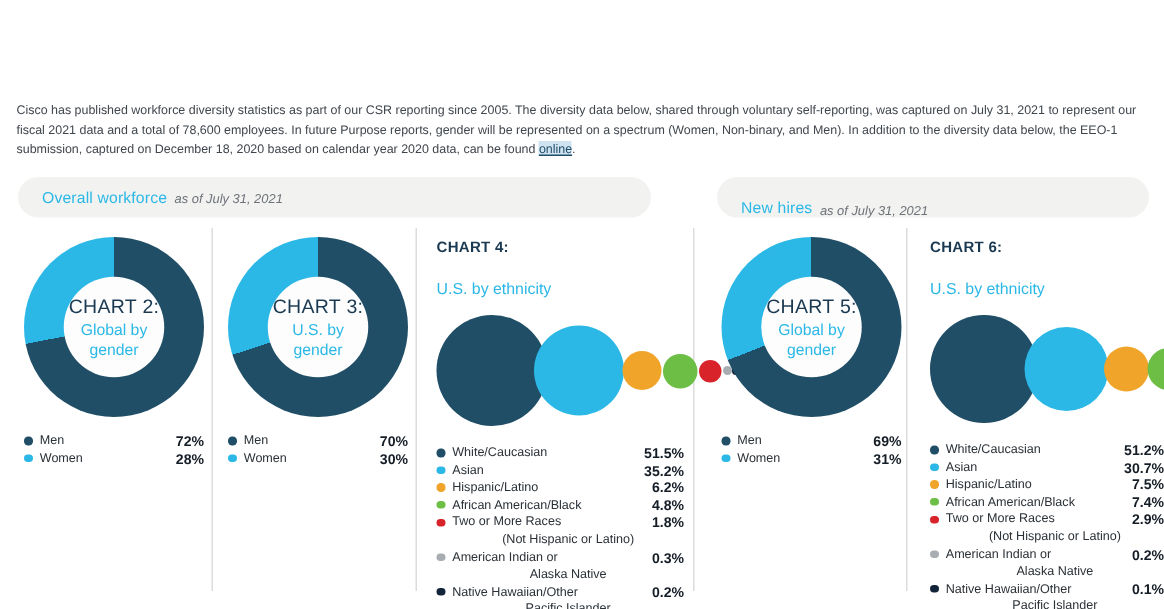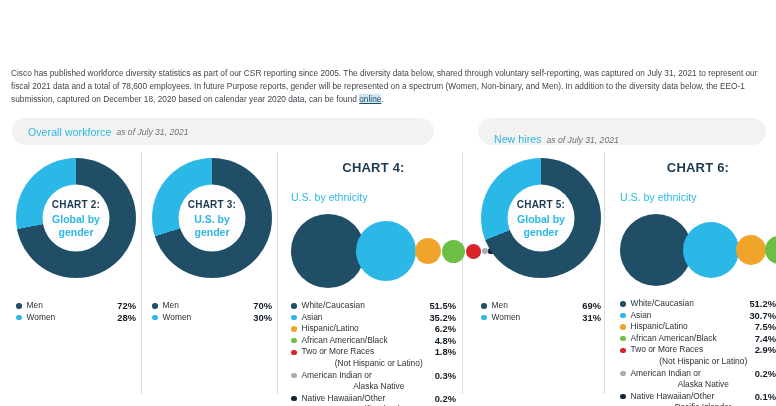--- a/index.html
+++ b/index.html
@@ -67,30 +67,30 @@
   .donut-hole {
     position: absolute; left: 50%; top: 50%;
     transform: translate(-50%,-50%);
     width: 67px; height: 67px; border-radius: 50%;
     background: #fdfdfd;
     display: flex; flex-direction: column;
     align-items: center; justify-content: center;
     text-align: center;
   }
   .chart-tag {
-    font-size: 10px; font-weight: bold; color: #1b3a52;
+    font-size: 13px; font-weight: normal; color: #1b3a52;
     letter-spacing: 0.2px; margin-bottom: 3px;
   }
   .donut-label {
     font-size: 10.5px; color: #2BB8E6; line-height: 12.5px;
-    font-weight: bold;
-  }
-
-  
-  .legend { margin-top: 22px; }
+    font-weight: normal;
+  }
+
+  
+  .legend { margin-top: 10px; }
   .lrow {
     display: flex; align-items: flex-start;
     line-height: 11.6px; height: 11.6px;
   }
   .dot {
     width: 5.5px; height: 5.5px; border-radius: 50%;
     margin-top: 3.2px; margin-right: 5px; flex: 0 0 auto;
   }
   .lname {
     font-size: 8.4px; color: #2b3137; flex: 1 1 auto;
@@ -110,23 +110,22 @@
   .legend-gender .lval  { width: 38px; }
   
   .legend-eth .lname { width: 98px; }
   .legend-eth .lval  { width: 42px; }
 
   
   .bubbles { position: relative; height: 76px; margin-top: 11px; }
   .bub { position: absolute; border-radius: 50%; }
 
   .eth-tag {
-    font-size: 13px; font-weight: bold; color: #1b3a52;
+    font-size: 10px; font-weight: bold; color: #1b3a52;
     letter-spacing: 0.2px;
-    text-align: center;
   }
   .eth-title {
     font-size: 10.6px; color: #2BB8E6; margin-top: 16px;
   }
 </style>
 </head>
 <body>
 
 <div class="page">
 

